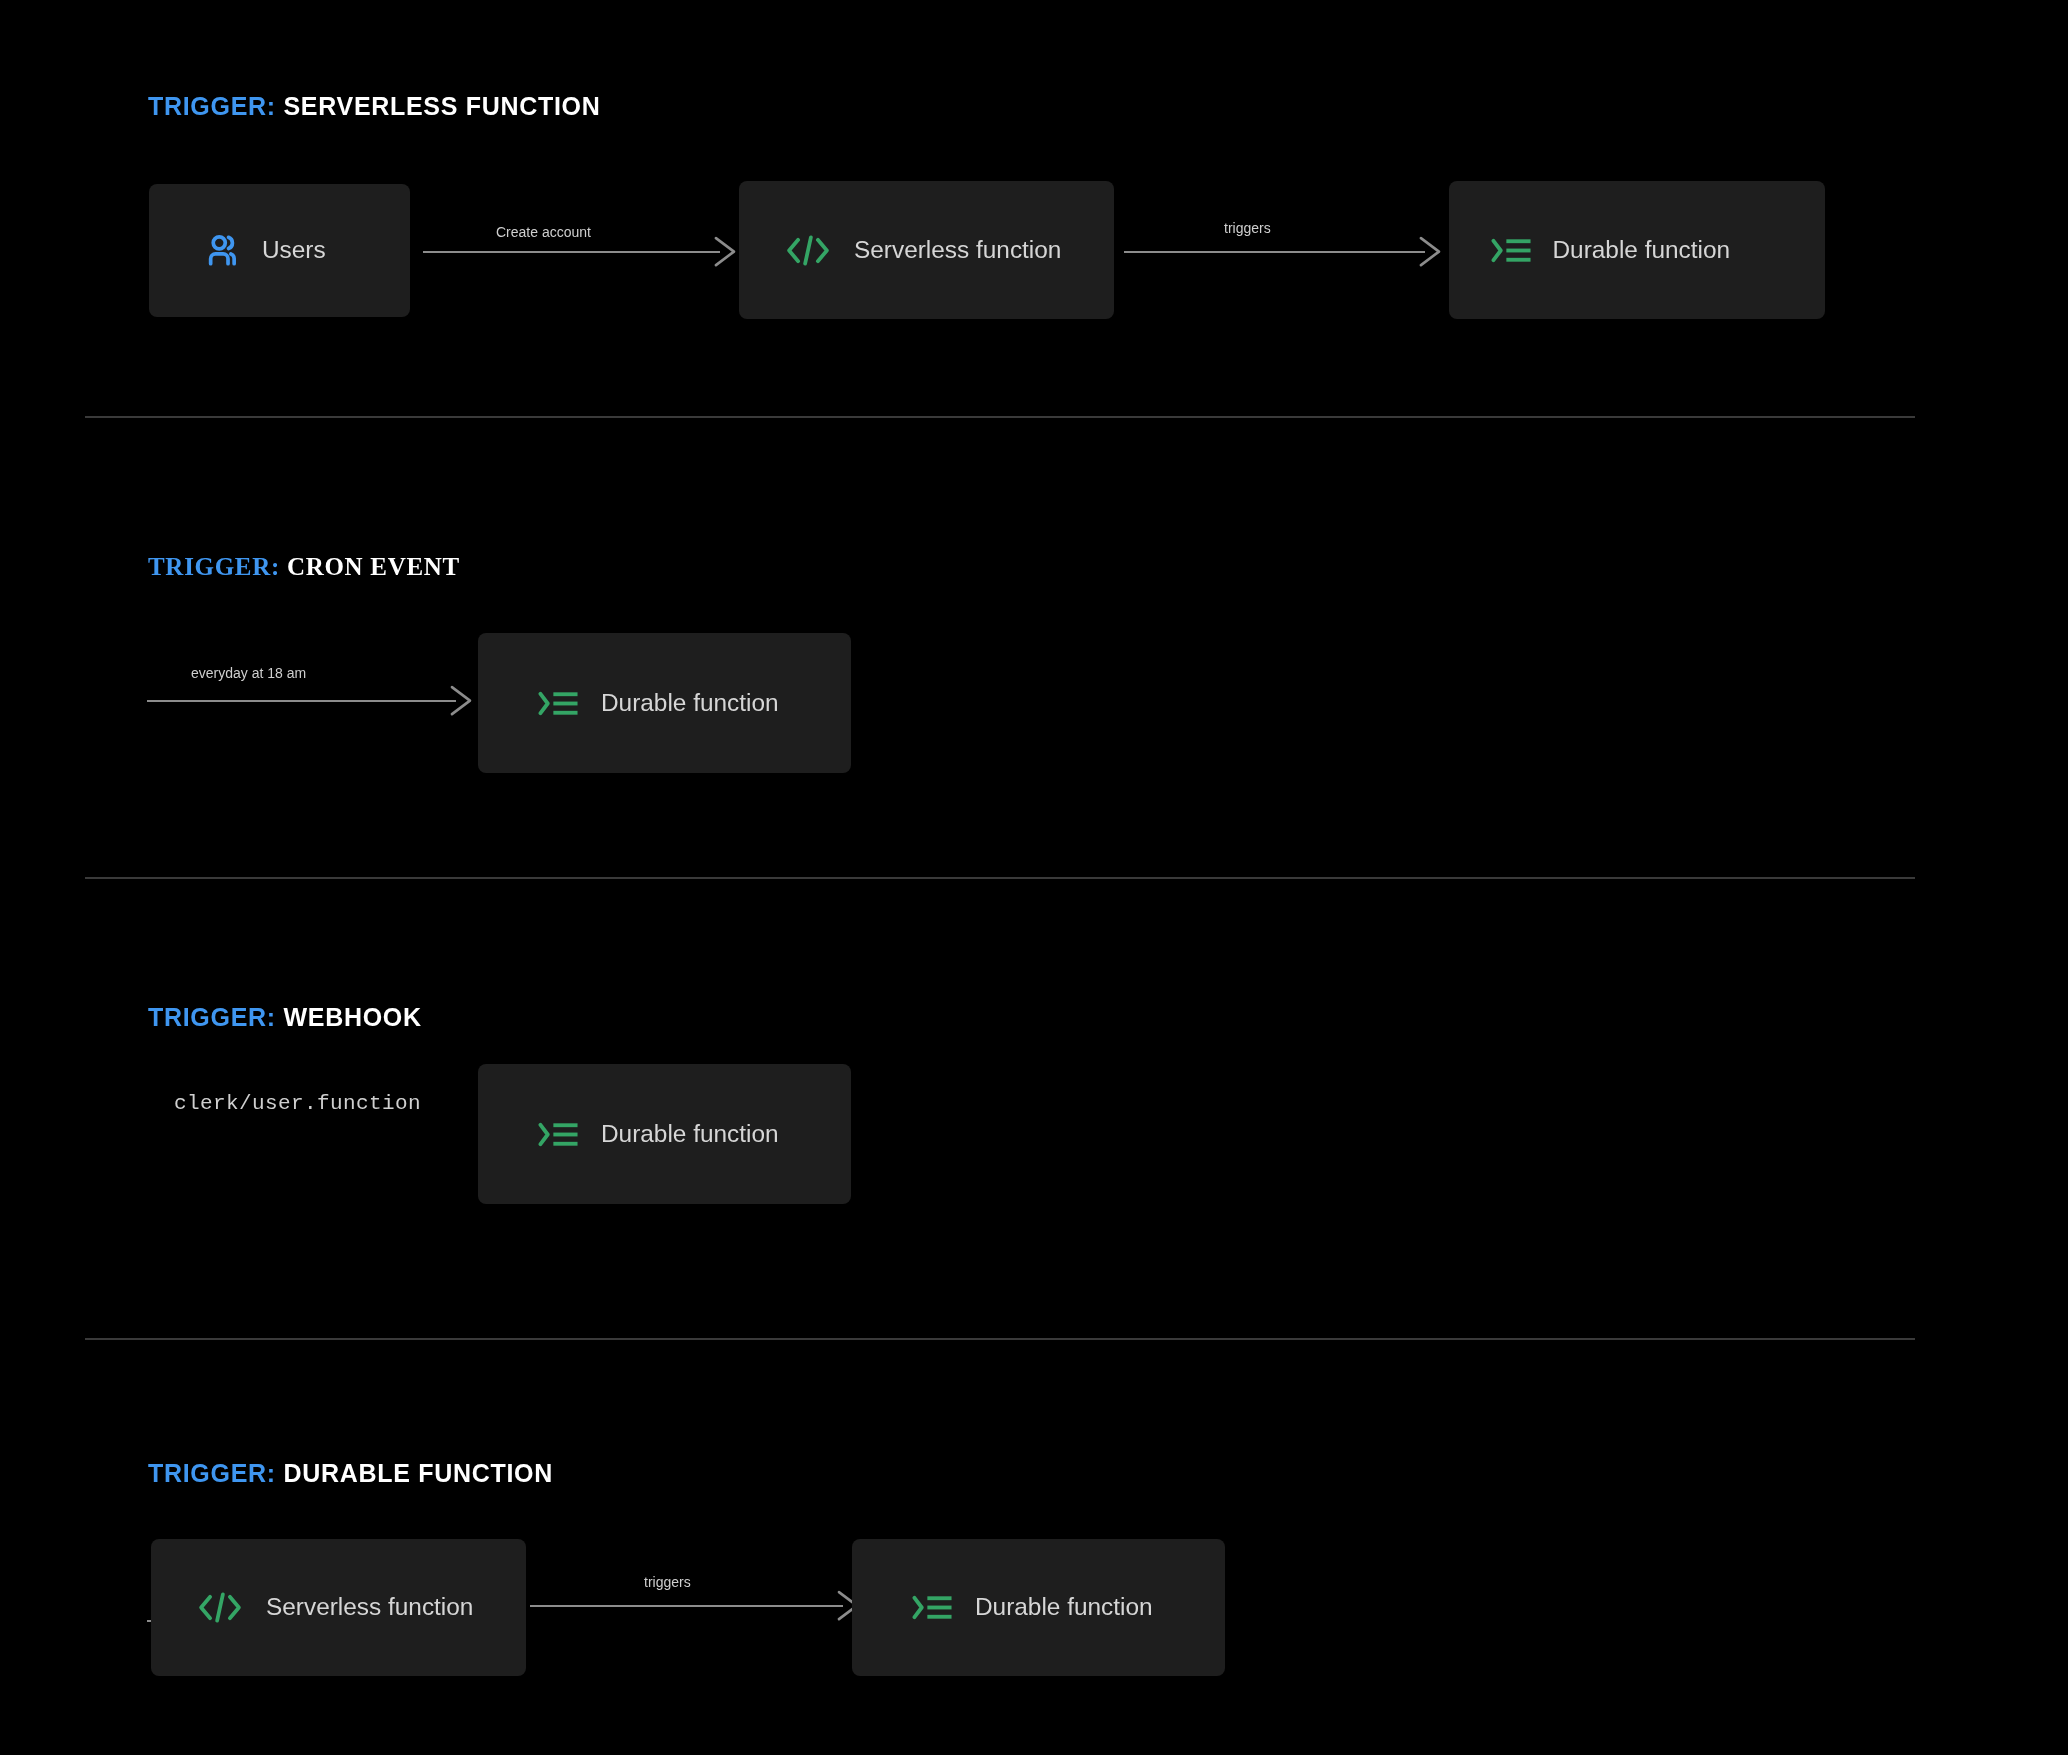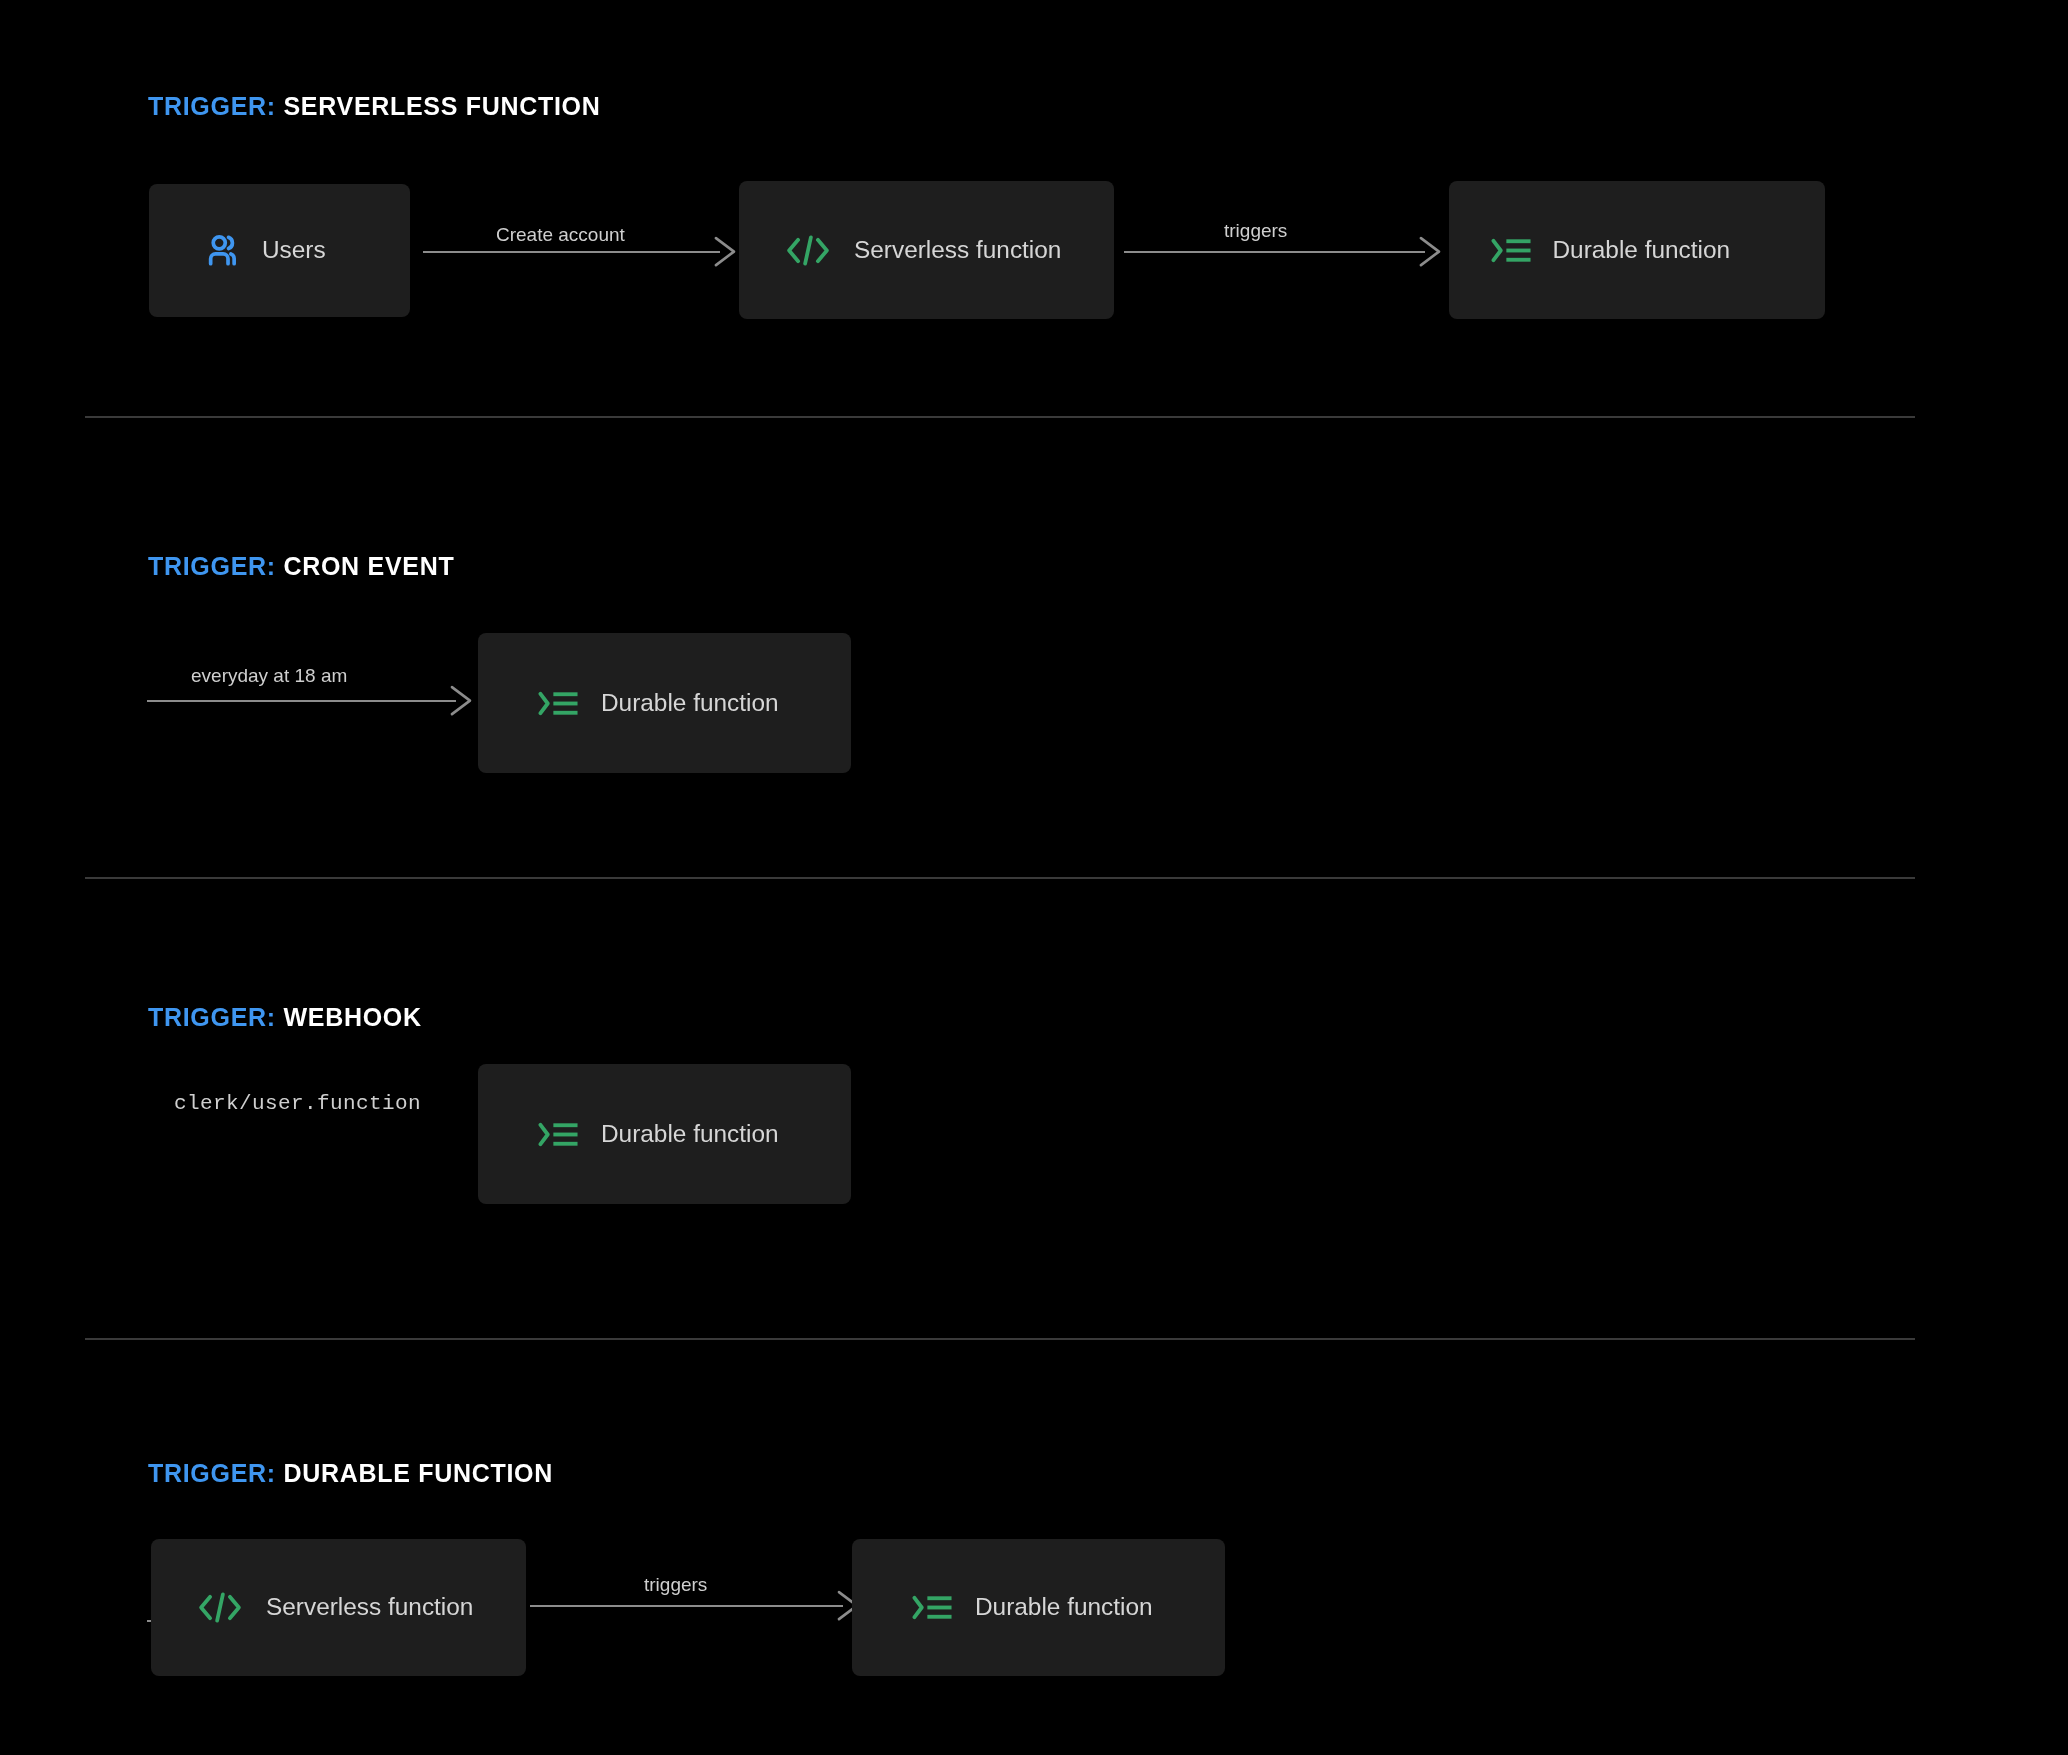--- a/index.html
+++ b/index.html
@@ -63,21 +63,21 @@
     height:2.4px;
     background:#8c8c8c;
   }
   .arrow .head {
     position:absolute;
     width:0; height:0;
   }
   .arrow-label {
     position:absolute;
     color:#cfcfcf;
-    font-size:19px;
+    font-size:14px;
     white-space:nowrap;
     line-height:1;
   }
   .arrow-label.mono {
     font-family:"Liberation Mono", monospace;
     font-size:21px;
     letter-spacing:0.4px;
   }
 </style>
 </head>
@@ -141,21 +141,21 @@
         </svg>
       </span>
       <span class="label">Durable function</span>
     </div>
 
     <div class="divider" style="top:416px;"></div>
   </div>
 
   <div class="section" style="top:417px;height:461px;">
 
-    <div class="section-title" style="left:148px; top:137px;">
+    <div class="section-title" style="left:148px; top:137px;font-family:Liberation Serif, serif;">
       <span class="kw">TRIGGER: </span>
       <span class="val">CRON EVENT</span>
     </div>
 
     <div class="arrow" style="left:147px; top:273px; width:326px; height:21px;">
       <div class="line" style="top:9.8px; width:309px;"></div>
       <svg class="head" style="left:295px; top:-7.3px; width:33px; height:36px;" viewBox="0 0 40 44" xmlns="http://www.w3.org/2000/svg">
         <path d="M12 5 L34 21.5 L12 38" stroke="#8c8c8c" stroke-width="3.2" fill="none" stroke-linecap="round" stroke-linejoin="round"></path>
       </svg>
     </div>

